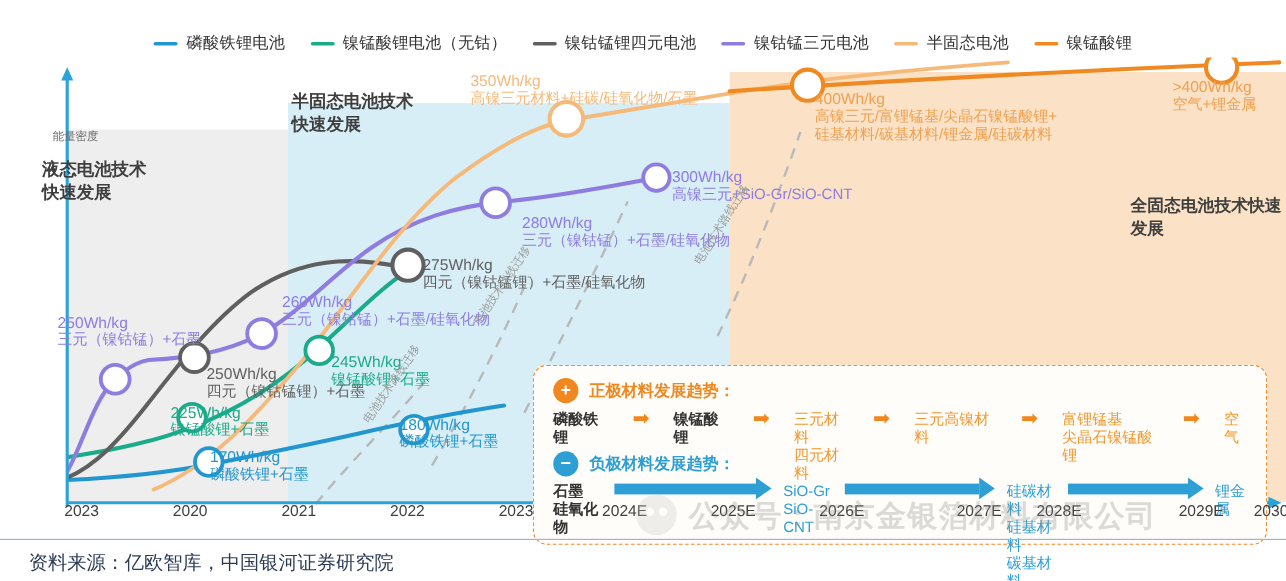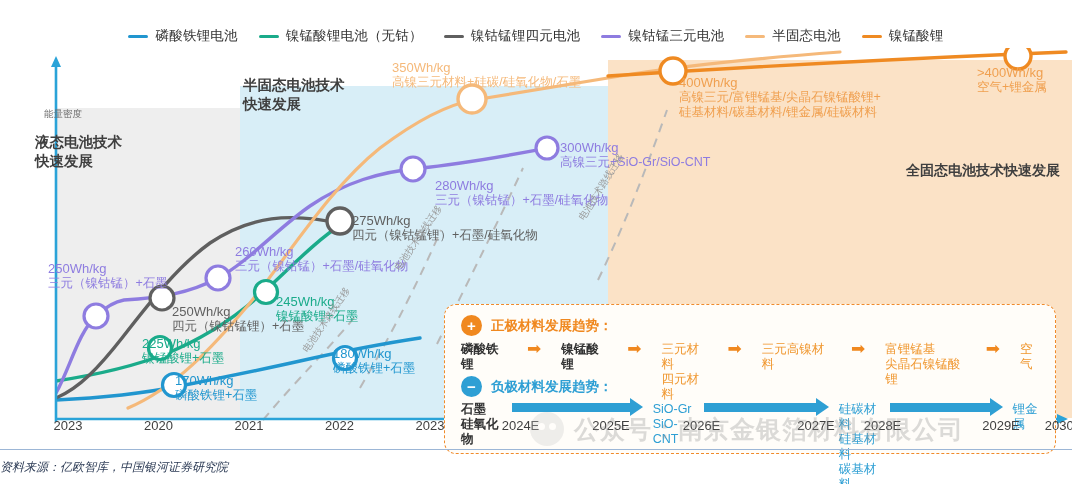--- a/index.html
+++ b/index.html
@@ -58,21 +58,21 @@
   .zone-cap {
     position: absolute;
     font-size: 14.5px;
     font-weight: bold;
     color: #3f3f3f;
     line-height: 19px;
     white-space: pre-line;
   }
   #cap-liquid { left: 35px; top: 85px; }
   #cap-semi   { left: 243px; top: 28px; }
-  #cap-solid  { left: 906px; top: 114px; font-size: 14px; font-family: Liberation Mono, monospace; }
+  #cap-solid  { left: 942px; top: 114px; font-size: 14px; }
 
   
   .ann {
     position: absolute;
     line-height: 15px;
     white-space: pre-line;
   }
   .ann .v { font-size: 13px; }
   .ann .m { font-size: 12.5px; }
 
@@ -194,23 +194,22 @@
 
   
   #footer-rule {
     position: absolute;
     left: 0; top: 449px;
     width: 1072px; height: 1px;
     background: #9cb6d6;
   }
   #footer {
     position: absolute;
-    left: 0; top: 459px;
-    font-size: 12px;
-    font-style: italic;
+    left: 24px; top: 459px;
+    font-size: 16px;
     color: #2c3b55;
     white-space: nowrap;
   }
 
   
   #watermark {
     position: absolute;
     left: 530px; top: 412px;
     display: flex;
     align-items: center;

